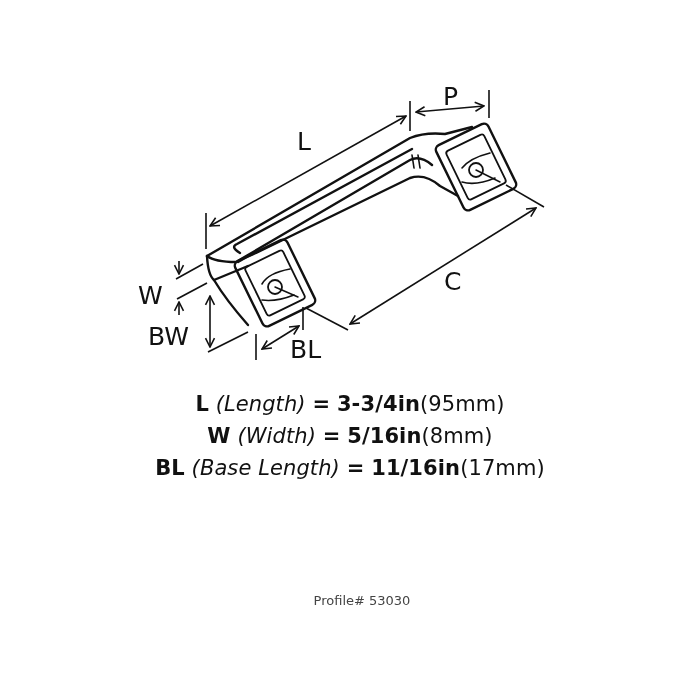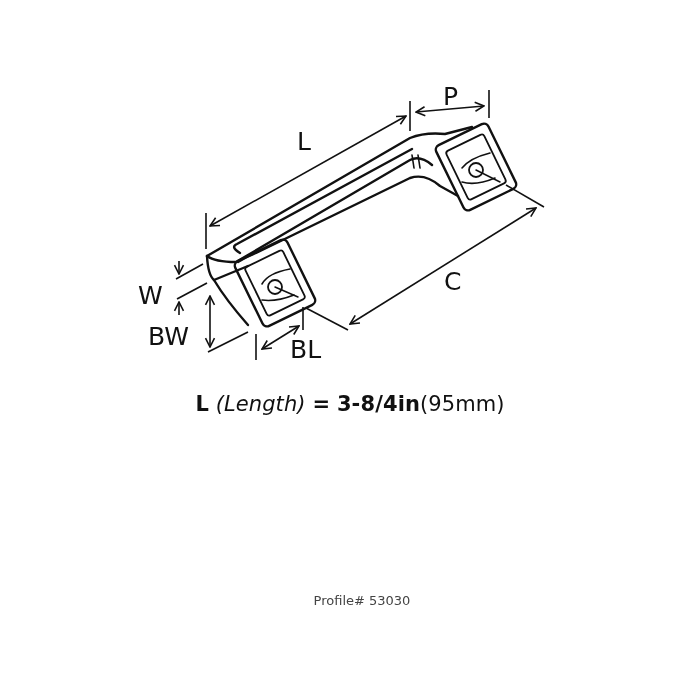--- a/index.html
+++ b/index.html
@@ -89,17 +89,29 @@
     <text class="dim-label" x="148" y="345">BW</text>
     <text class="dim-label" x="290" y="358">BL</text>
   </svg>
 </div>
 
 <div class="specs">
   <div class="spec-line">
     <span class="code">L</span>
     <span class="name">(Length)</span>
     <span class="val">=</span>
-    <span class="val">3-8/4in</span><span class="metric">(95mm)</span>
+    <span class="val">3-3/4in</span><span class="metric">(95mm)</span>
+  </div>
+  <div class="spec-line">
+    <span class="code">W</span>
+    <span class="name">(Width)</span>
+    <span class="val">=</span>
+    <span class="val">5/16in</span><span class="metric">(8mm)</span>
+  </div>
+  <div class="spec-line">
+    <span class="code">BL</span>
+    <span class="name">(Base Length)</span>
+    <span class="val">=</span>
+    <span class="val">11/16in</span><span class="metric">(17mm)</span>
   </div>
 </div>
 
 <div class="profile">Profile# 53030</div>
 
 </body></html>

